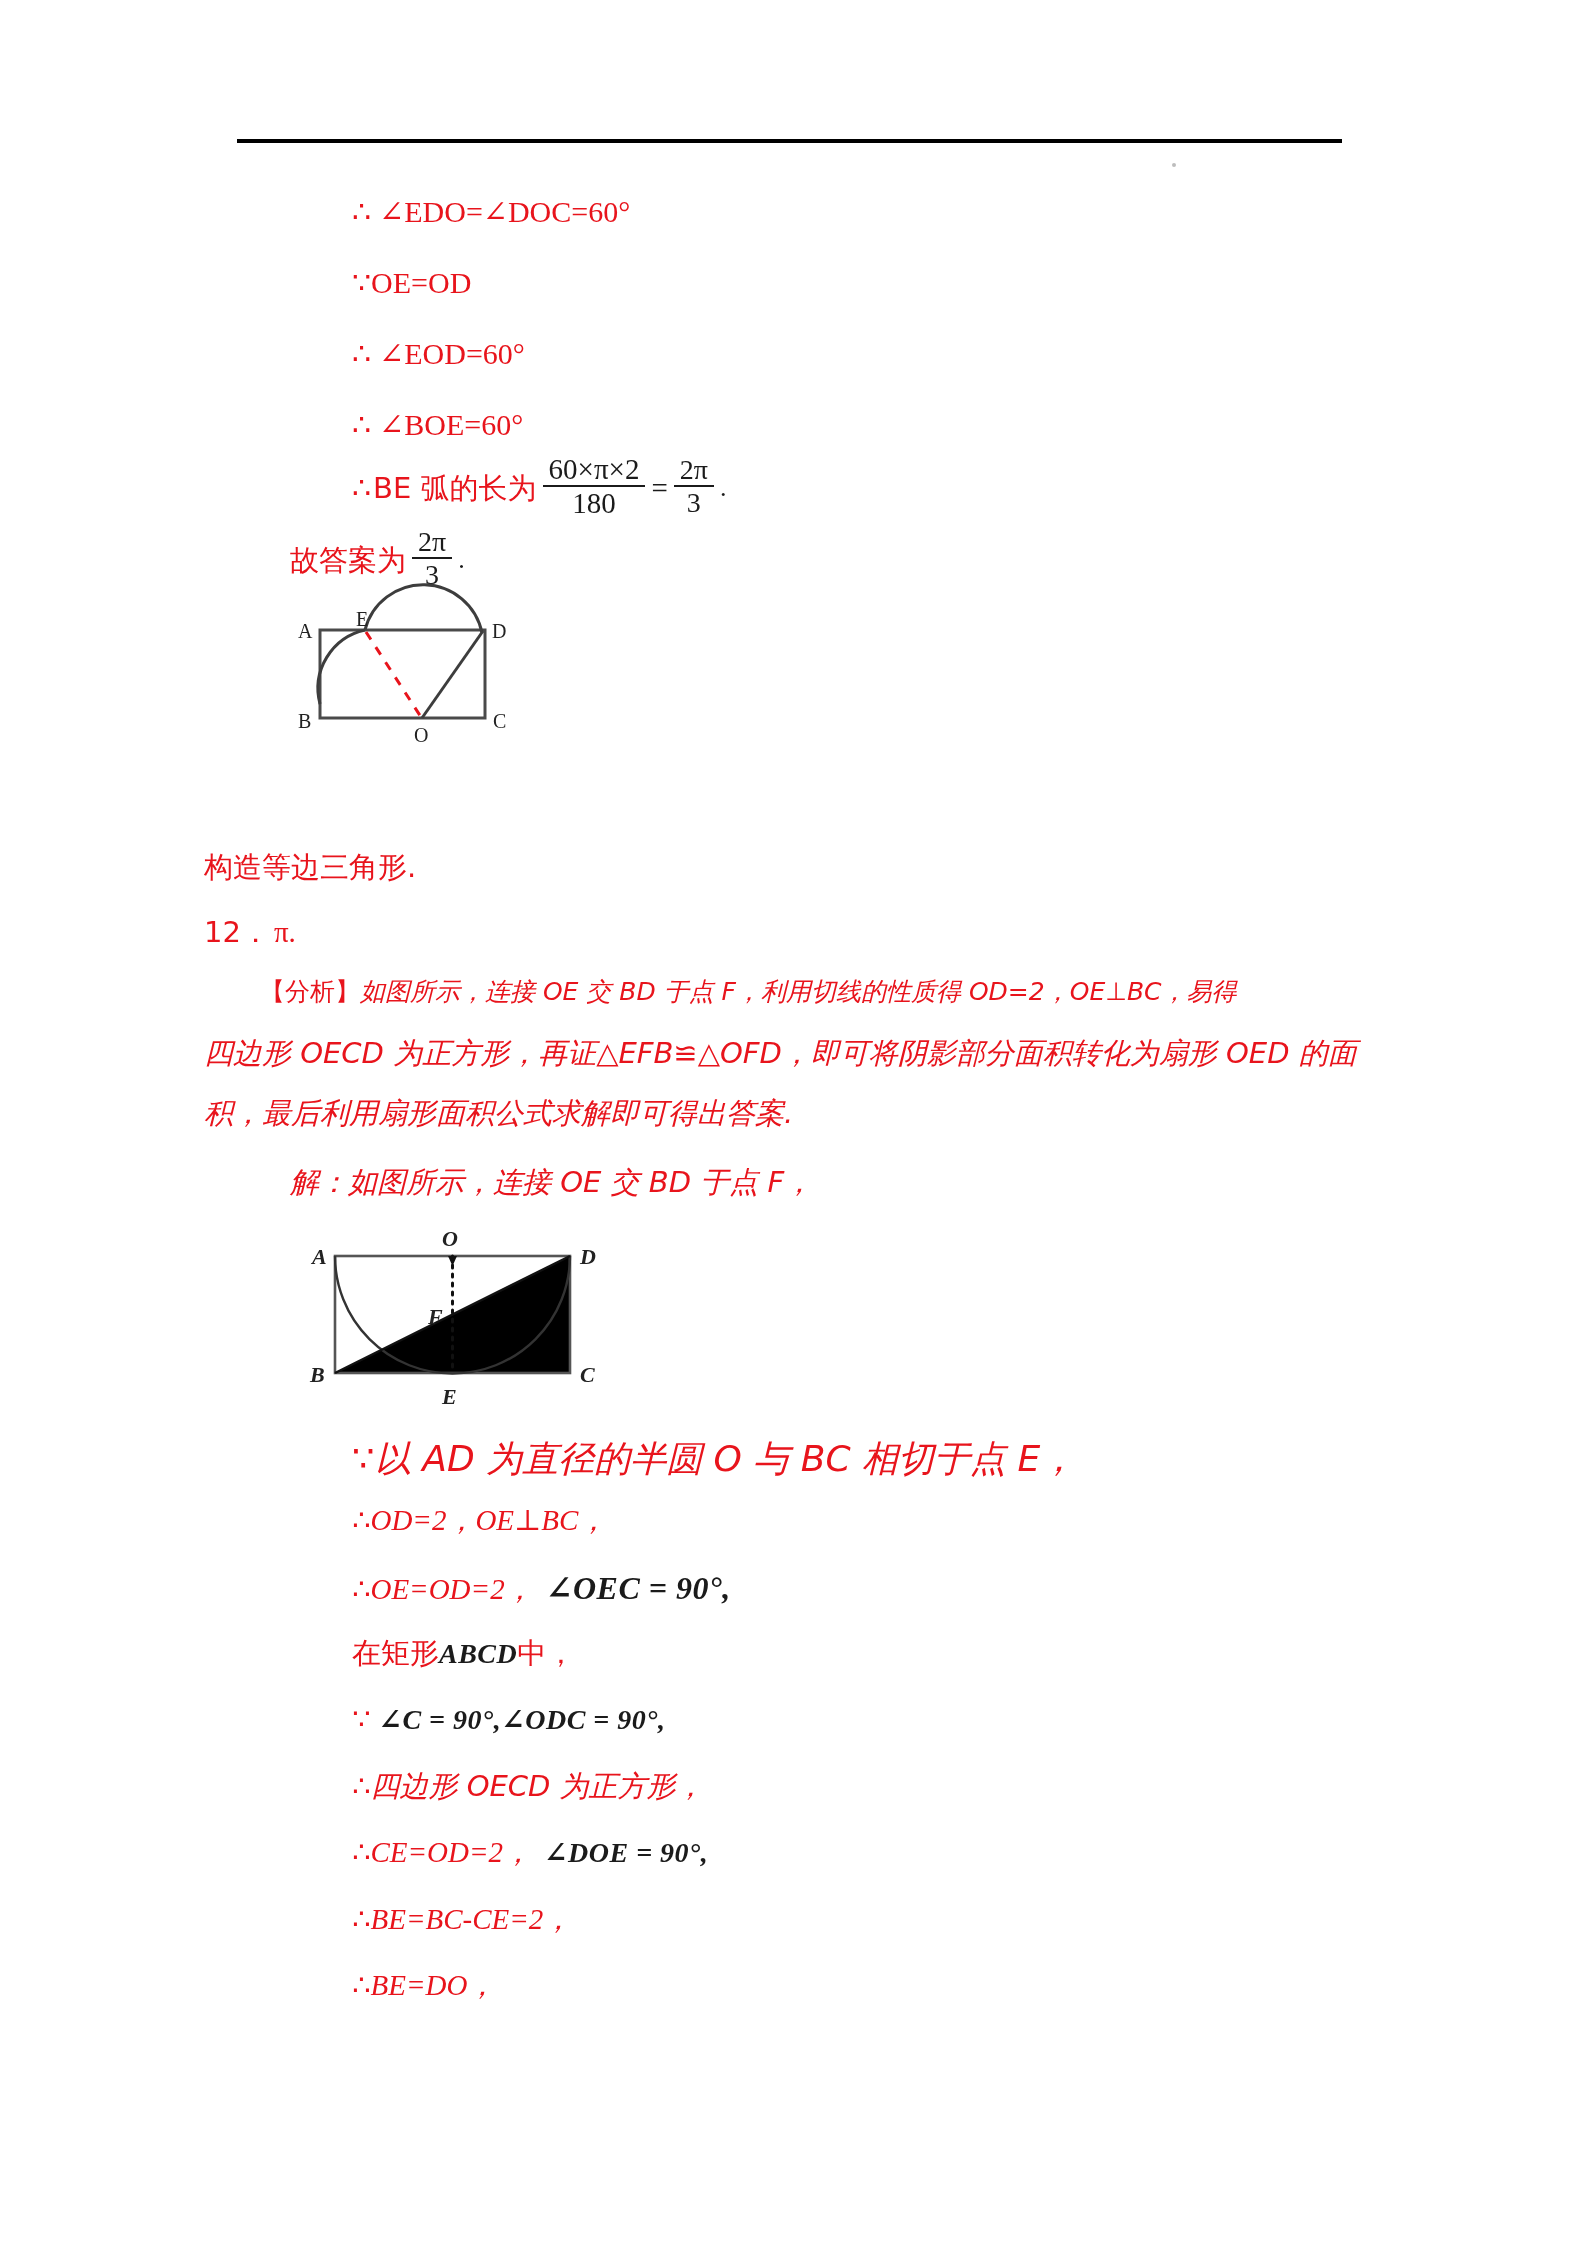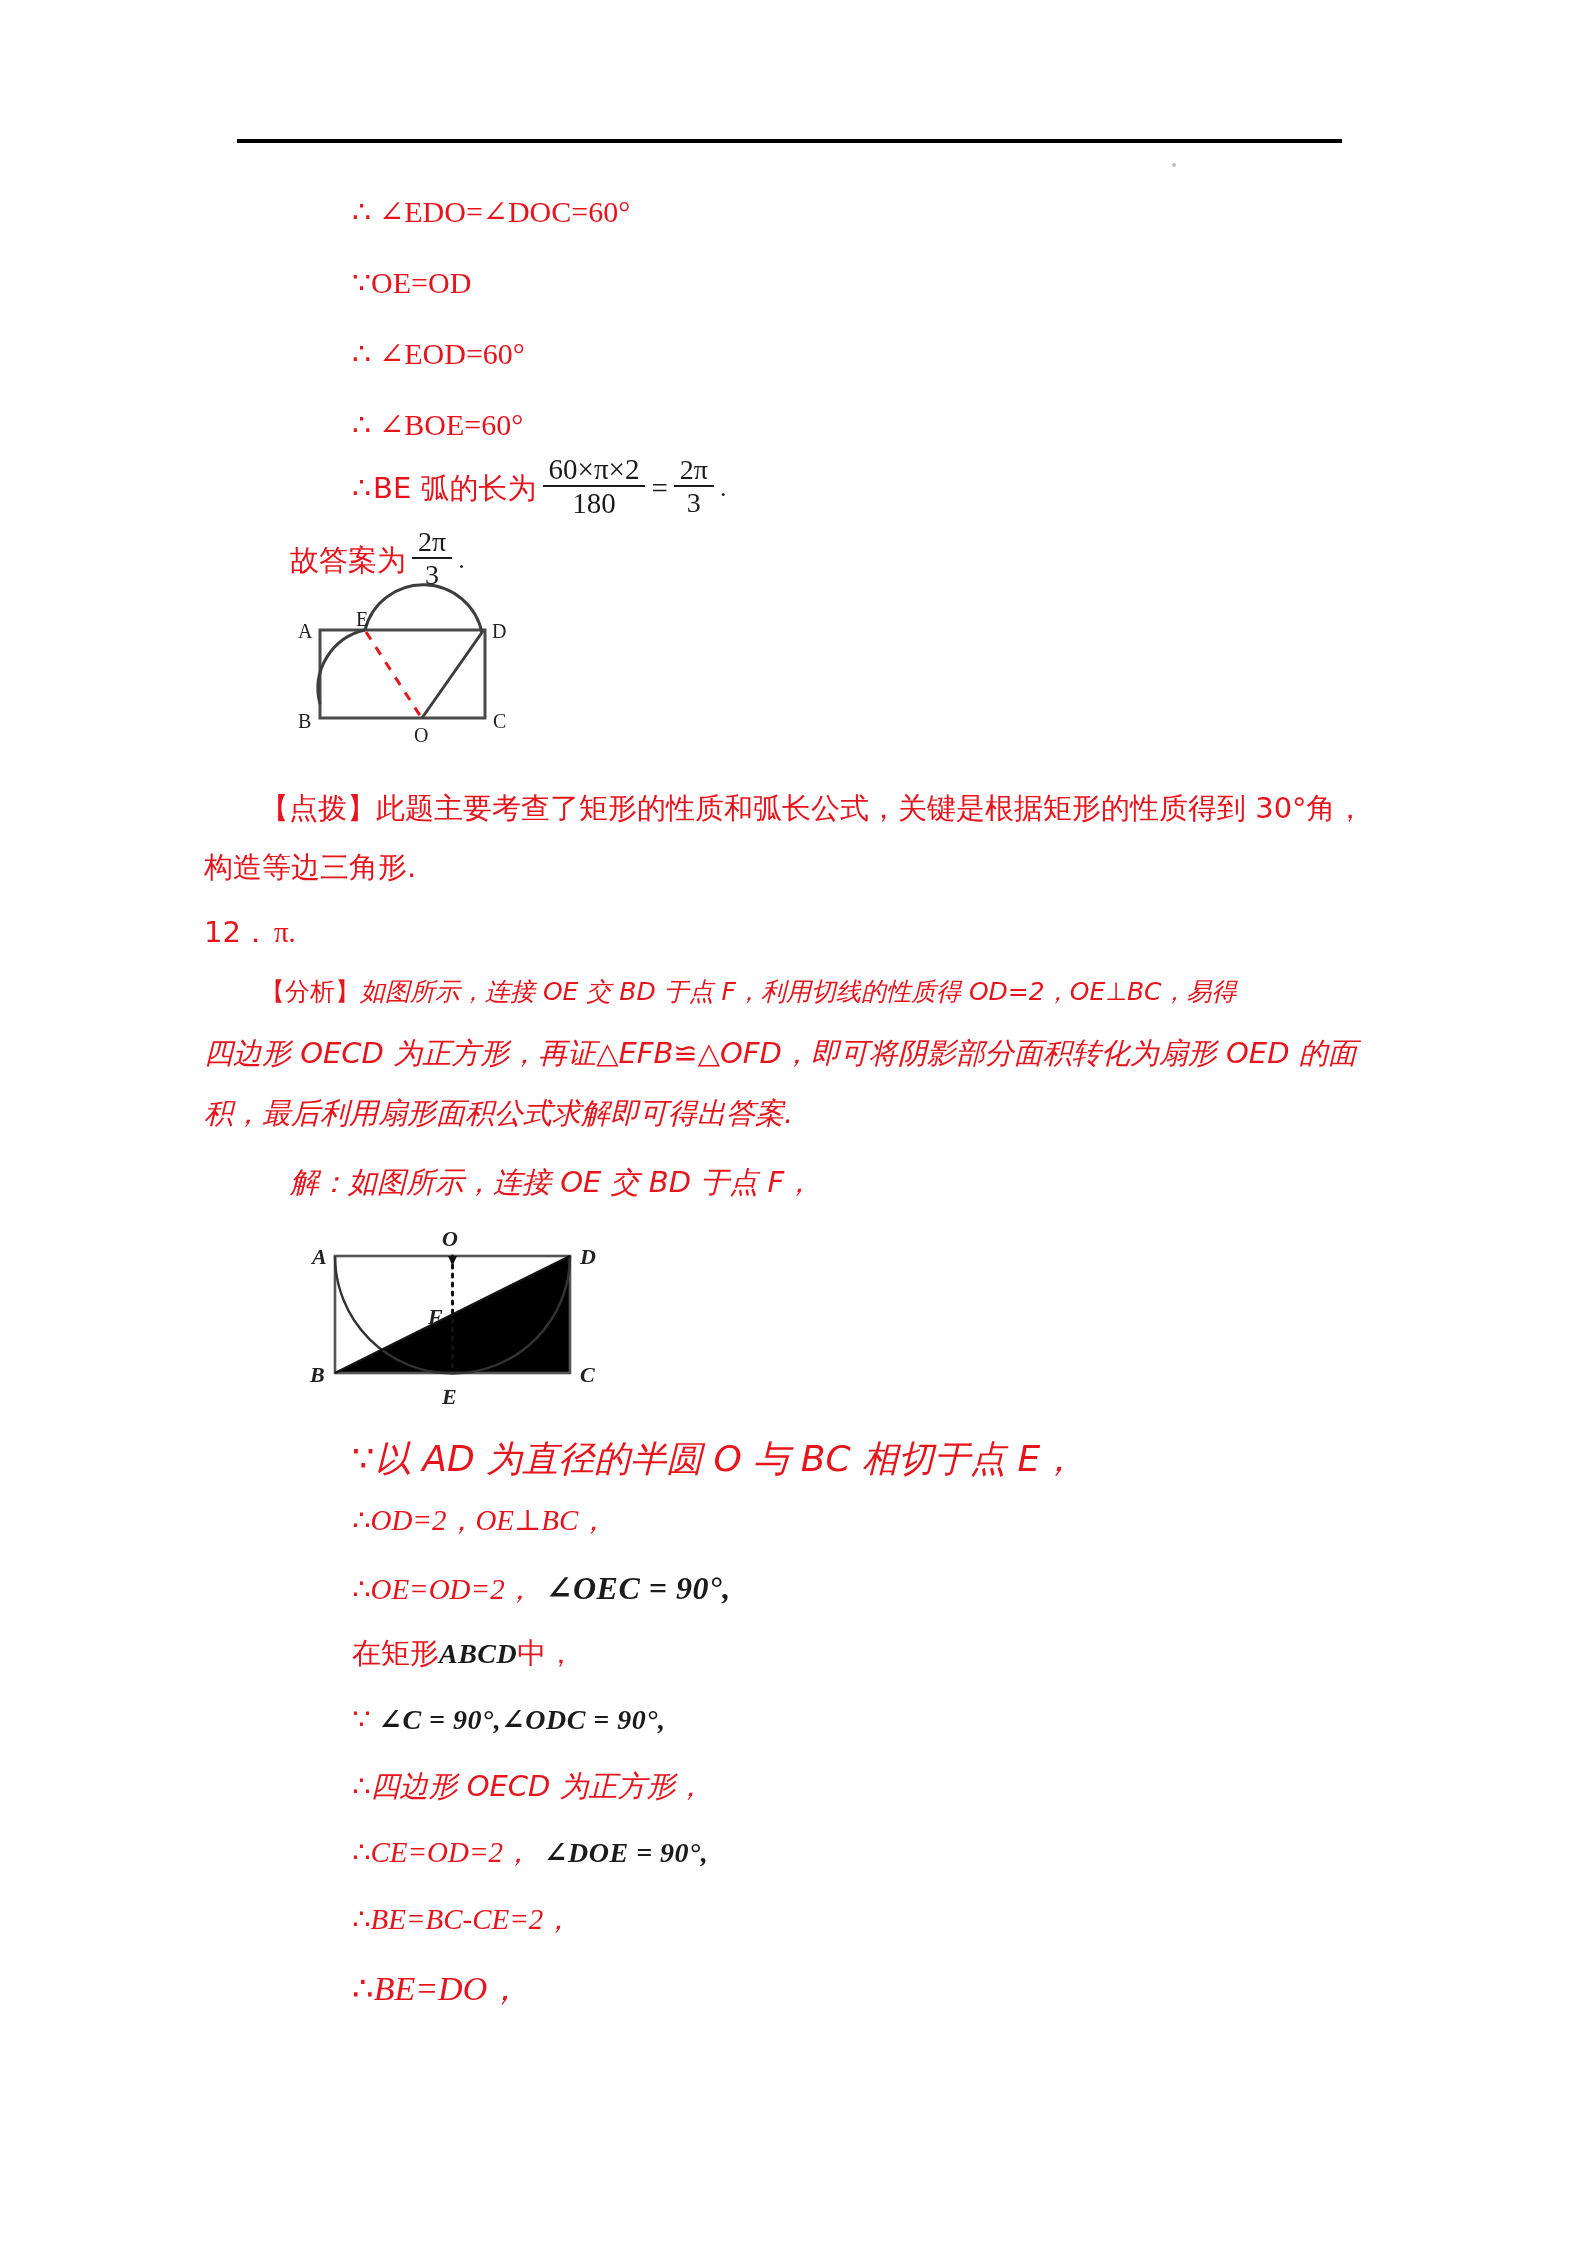--- a/index.html
+++ b/index.html
@@ -174,23 +174,20 @@
 
       <text x="8" y="30" font-family="Liberation Serif, serif" font-size="20" fill="#222">A</text>
       <text x="8" y="120" font-family="Liberation Serif, serif" font-size="20" fill="#222">B</text>
       <text x="203" y="120" font-family="Liberation Serif, serif" font-size="20" fill="#222">C</text>
       <text x="202" y="30" font-family="Liberation Serif, serif" font-size="20" fill="#222">D</text>
       <text x="66" y="18" font-family="Liberation Serif, serif" font-size="20" fill="#222">E</text>
       <text x="124" y="134" font-family="Liberation Serif, serif" font-size="20" fill="#222">O</text>
     </svg>
   </div>
 
-  <div class="para red cn" style="left:260px; top:794px; font-size:29px;">
-    <span>【点拨】</span><span>此题主要考查了矩形的性质和弧长公式，关键是根据矩形的性质得到 30°角，</span>
-  </div>
   <div class="para red cn" style="left:204px; top:853px; font-size:29px;">
     <span>构造等边三角形.</span>
   </div>
 
   <div class="para red" style="left:204px; top:918px; font-size:29px;">
     <span class="cn">12．</span><span style="display:inline-block;width:4px"></span><span>π.</span>
   </div>
 
   <div class="para red cn" style="left:260px; top:979px; font-size:25px;">
     <span>【分析】</span><span class="ital">如图所示，连接 OE 交 BD 于点 F，利用切线的性质得 OD=2，OE⊥BC，易得</span>
@@ -273,17 +270,17 @@
     <span class="red cn">∴</span>
     <span class="red ital">CE=OD=2，</span>
     <span style="display:inline-block;width:12px"></span>
     <span class="black eqn" style="font-size:28px;">∠DOE = 90°,</span>
   </div>
 
   <div class="para red ital" style="left:352px; top:1905px; font-size:29px;">
     <span class="cn">∴</span><span>BE=BC-CE=2，</span>
   </div>
 
-  <div class="para red ital" style="left:352px; top:1971px; font-size:34px;">
+  <div class="para red ital" style="left:352px; top:1971px; font-size:29px;">
     <span class="cn">∴</span><span>BE=DO，</span>
   </div>
 
 </div>
 
 </body></html>

